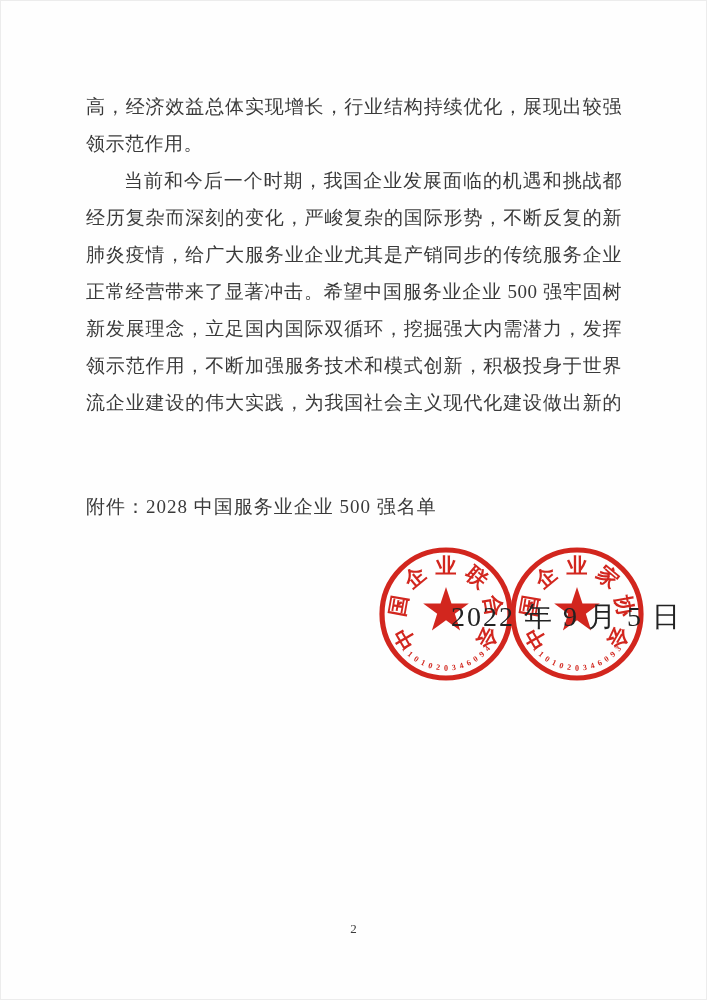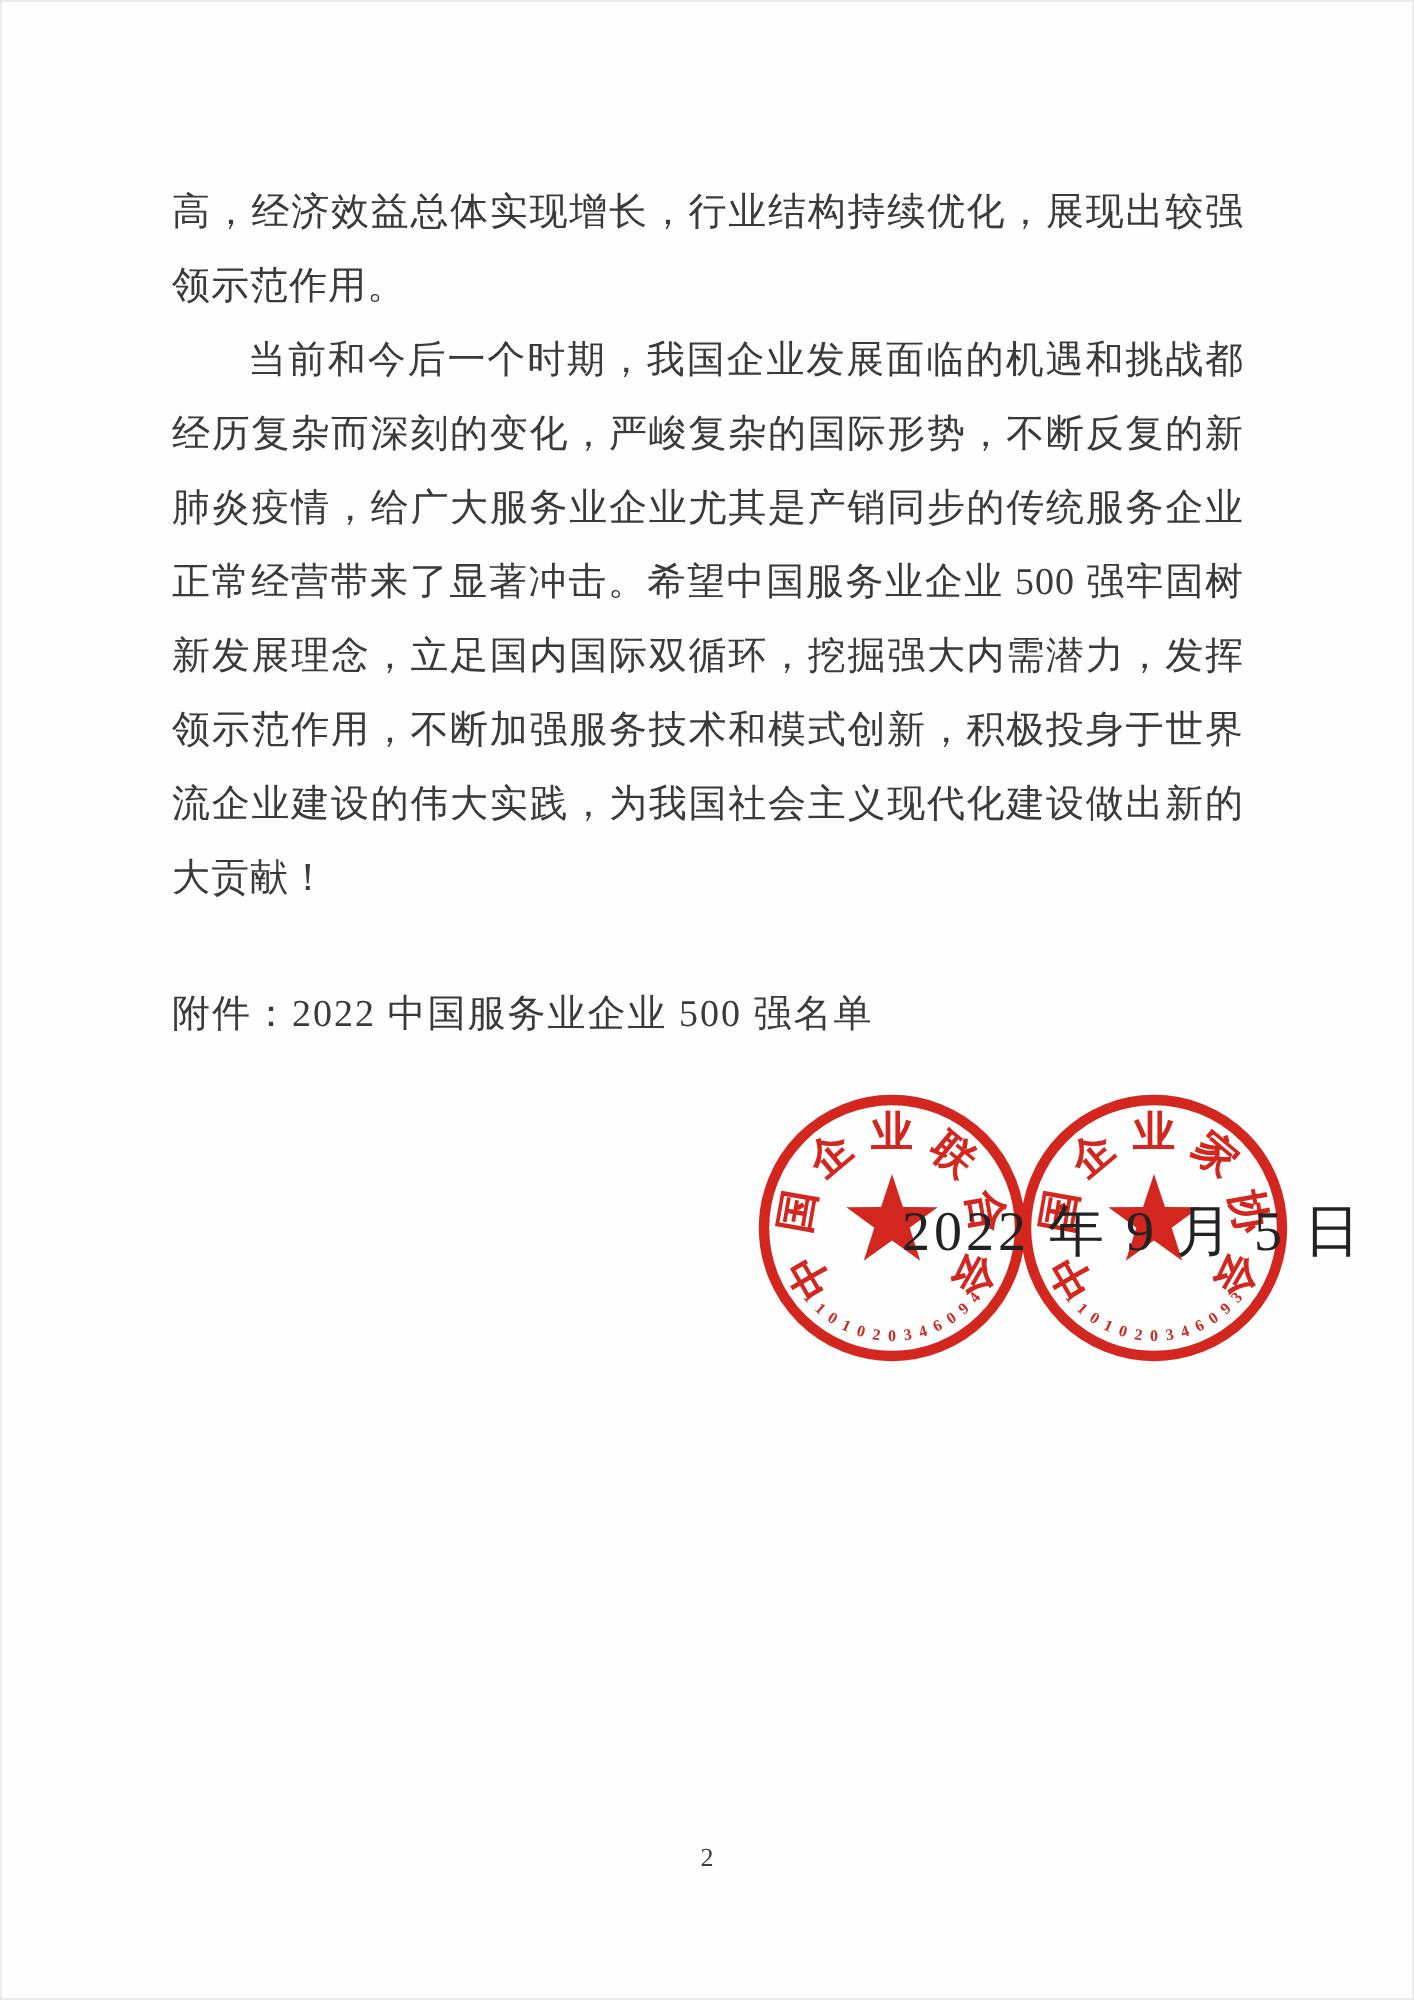--- a/index.html
+++ b/index.html
@@ -62,24 +62,23 @@
   <div class="body-text">
       <div class="tline fill">高，经济效益总体实现增长，行业结构持续优化，展现出较强的</div>
       <div class="tline">领示范作用。</div>
       <div class="tline fill ind">当前和今后一个时期，我国企业发展面临的机遇和挑战都在</div>
       <div class="tline fill">经历复杂而深刻的变化，严峻复杂的国际形势，不断反复的新冠</div>
       <div class="tline fill">肺炎疫情，给广大服务业企业尤其是产销同步的传统服务企业的</div>
       <div class="tline fill">正常经营带来了显著冲击。希望中国服务业企业 500 强牢固树立</div>
       <div class="tline fill">新发展理念，立足国内国际双循环，挖掘强大内需潜力，发挥引</div>
       <div class="tline fill">领示范作用，不断加强服务技术和模式创新，积极投身于世界一</div>
       <div class="tline fill">流企业建设的伟大实践，为我国社会主义现代化建设做出新的更</div>
-      <div class="tline">大贡献！</div>
     </div>
 
-  <div class="attachment">附件：2022 中国服务业企业 500 强名单</div>
+  <div class="attachment">附件：2028 中国服务业企业 500 强名单</div>
 
   <div class="stamp" id="stamp-0"><svg viewBox="0 0 140 140" width="140" height="140">
         <circle cx="70" cy="70" r="64" fill="none" stroke="#d2261e" stroke-width="5.2"></circle>
         <polygon points="70.00,43.00 75.47,59.48 92.83,59.58 78.84,69.87 84.11,86.42 70.00,76.30 55.89,86.42 61.16,69.87 47.17,59.58 64.53,59.48" fill="#d2261e"></polygon>
         <text x="28.43" y="94.00" transform="rotate(-120.0 28.43 94.00)" fill="#d2261e" font-size="21" text-anchor="middle" dominant-baseline="central">中</text>
         <text x="22.73" y="61.66" transform="rotate(-80.0 22.73 61.66)" fill="#d2261e" font-size="21" text-anchor="middle" dominant-baseline="central">国</text>
         <text x="39.15" y="33.23" transform="rotate(-40.0 39.15 33.23)" fill="#d2261e" font-size="21" text-anchor="middle" dominant-baseline="central">企</text>
         <text x="70.00" y="22.00" transform="rotate(0.0 70.00 22.00)" fill="#d2261e" font-size="21" text-anchor="middle" dominant-baseline="central">业</text>
         <text x="100.85" y="33.23" transform="rotate(40.0 100.85 33.23)" fill="#d2261e" font-size="21" text-anchor="middle" dominant-baseline="central">联</text>
         <text x="117.27" y="61.66" transform="rotate(80.0 117.27 61.66)" fill="#d2261e" font-size="21" text-anchor="middle" dominant-baseline="central">合</text>

